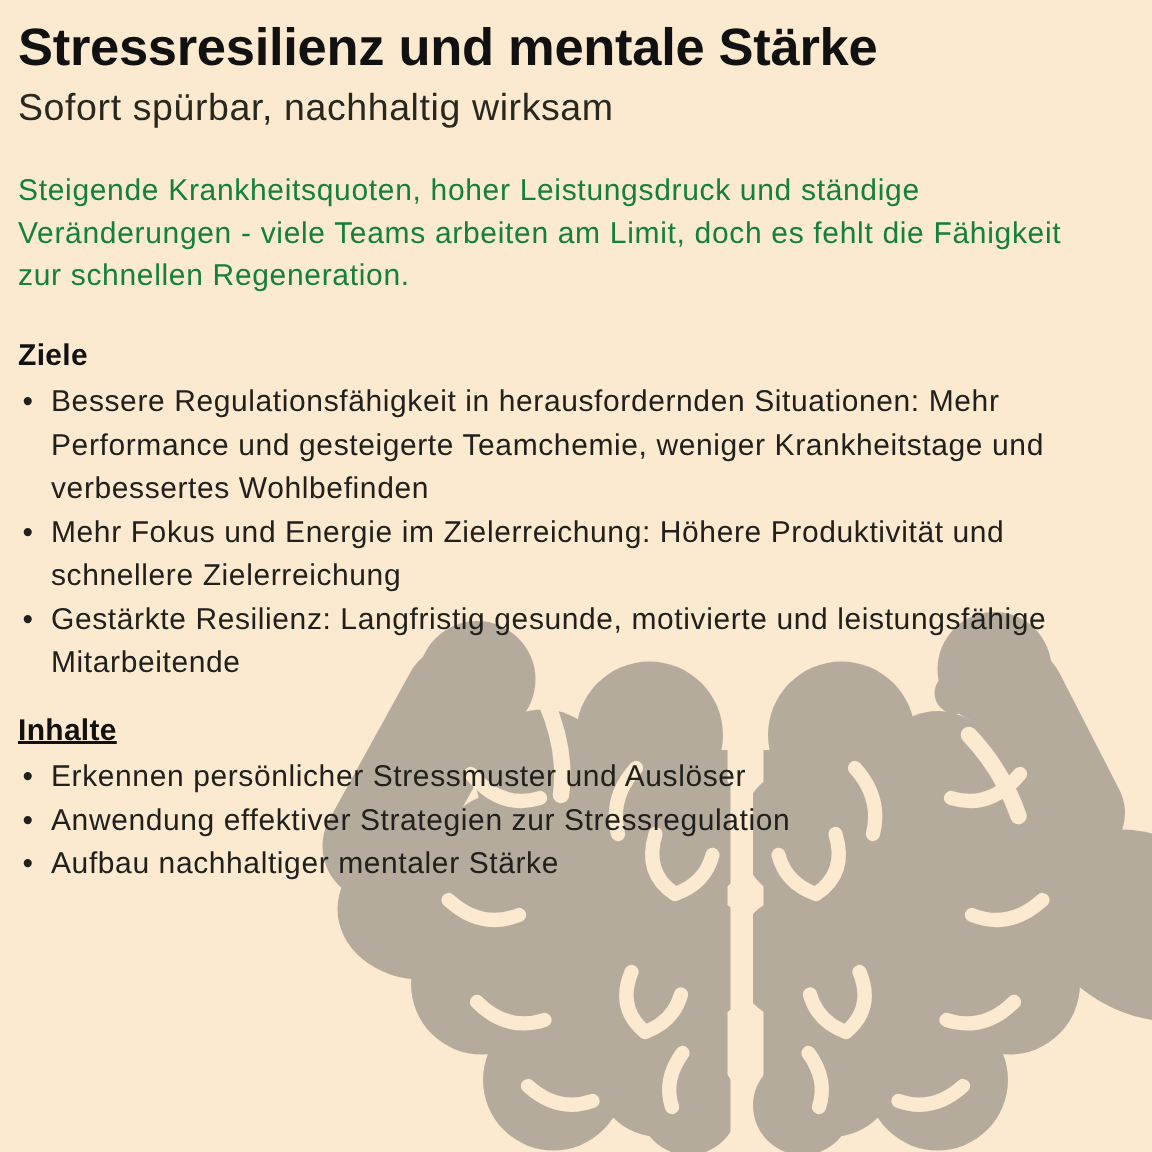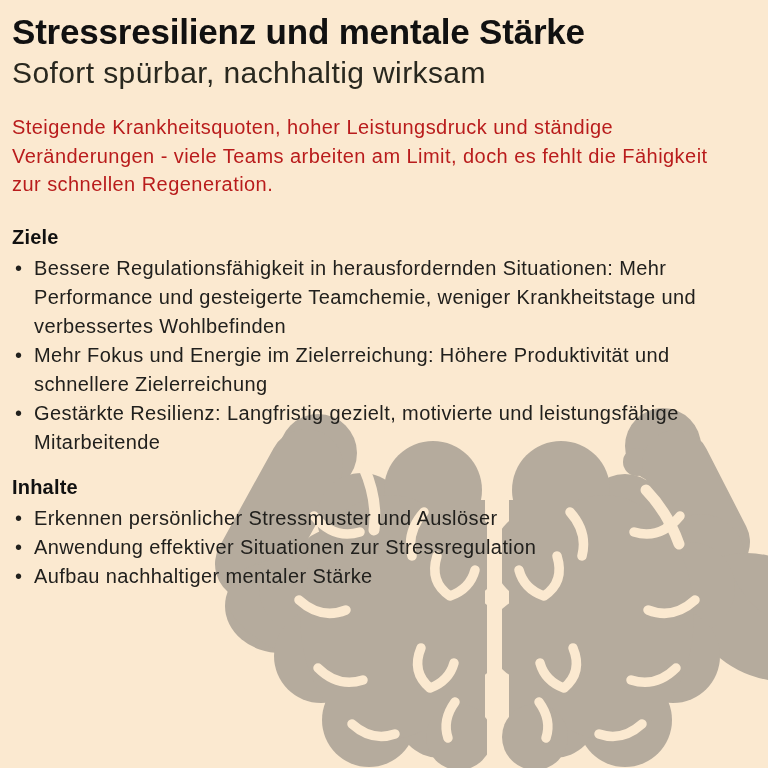--- a/index.html
+++ b/index.html
@@ -16,33 +16,33 @@
     position: absolute; inset: 0;
     padding: 9px 14px 0 12px;
     z-index: 1;
     border-radius: 18px;
   }
   h1 {
     font-size: 35px; line-height: 1.18; font-weight: 700;
     color: #111111; margin: 2px 0 7px 0; letter-spacing: -0.2px;
   }
   .subtitle {
-    font-size: 30px; line-height: 27px; color: #29281f;
+    font-size: 25px; line-height: 27px; color: #29281f;
     letter-spacing: 0.4px; margin: 0;
   }
   .intro { margin-top: 27px; max-width: 724px; }
   .intro p {
     margin: 0; font-size: 20px; line-height: 28.5px;
-    color: #b91c1c; letter-spacing: 0.45px;
+    color: #15803d; letter-spacing: 0.45px;
   }
   h2 {
     font-size: 20px; line-height: 25px; font-weight: 700;
     color: #111111; margin: 26px 0 4px 0; letter-spacing: 0.2px;
   }
-  h2.tight { margin-top: 18px; }
+  h2.tight { margin-top: 18px; text-decoration: underline; }
   ul.blist { list-style: none; margin: 0; padding: 0; max-width: 730px; }
   ul.blist li {
     display: flex; align-items: flex-start;
     font-size: 20px; line-height: 29px; color: #21201d;
     letter-spacing: 0.4px;
   }
   ul.blist .dot {
     flex: 0 0 14px; width: 14px; text-align: left;
     margin-left: 3px; margin-right: 5px; color: #21201d;
   }
@@ -134,33 +134,33 @@
       <li>
         <span class="dot">•</span>
         <span class="bt">Bessere Regulationsfähigkeit in herausfordernden Situationen: Mehr Performance und gesteigerte Teamchemie, weniger Krankheitstage und verbessertes Wohlbefinden</span>
       </li>
       <li>
         <span class="dot">•</span>
         <span class="bt">Mehr Fokus und Energie im Zielerreichung: Höhere Produktivität und schnellere Zielerreichung</span>
       </li>
       <li>
         <span class="dot">•</span>
-        <span class="bt">Gestärkte Resilienz: Langfristig gezielt, motivierte und leistungsfähige Mitarbeitende</span>
+        <span class="bt">Gestärkte Resilienz: Langfristig gesunde, motivierte und leistungsfähige Mitarbeitende</span>
       </li>
     </ul>
 
     <h2 class="tight">Inhalte</h2>
     <ul class="blist">
       <li>
         <span class="dot">•</span>
         <span class="bt">Erkennen persönlicher Stressmuster und Auslöser</span>
       </li>
       <li>
         <span class="dot">•</span>
-        <span class="bt">Anwendung effektiver Situationen zur Stressregulation</span>
+        <span class="bt">Anwendung effektiver Strategien zur Stressregulation</span>
       </li>
       <li>
         <span class="dot">•</span>
         <span class="bt">Aufbau nachhaltiger mentaler Stärke</span>
       </li>
     </ul>
   </div>
 </div>
 
 </body></html>

